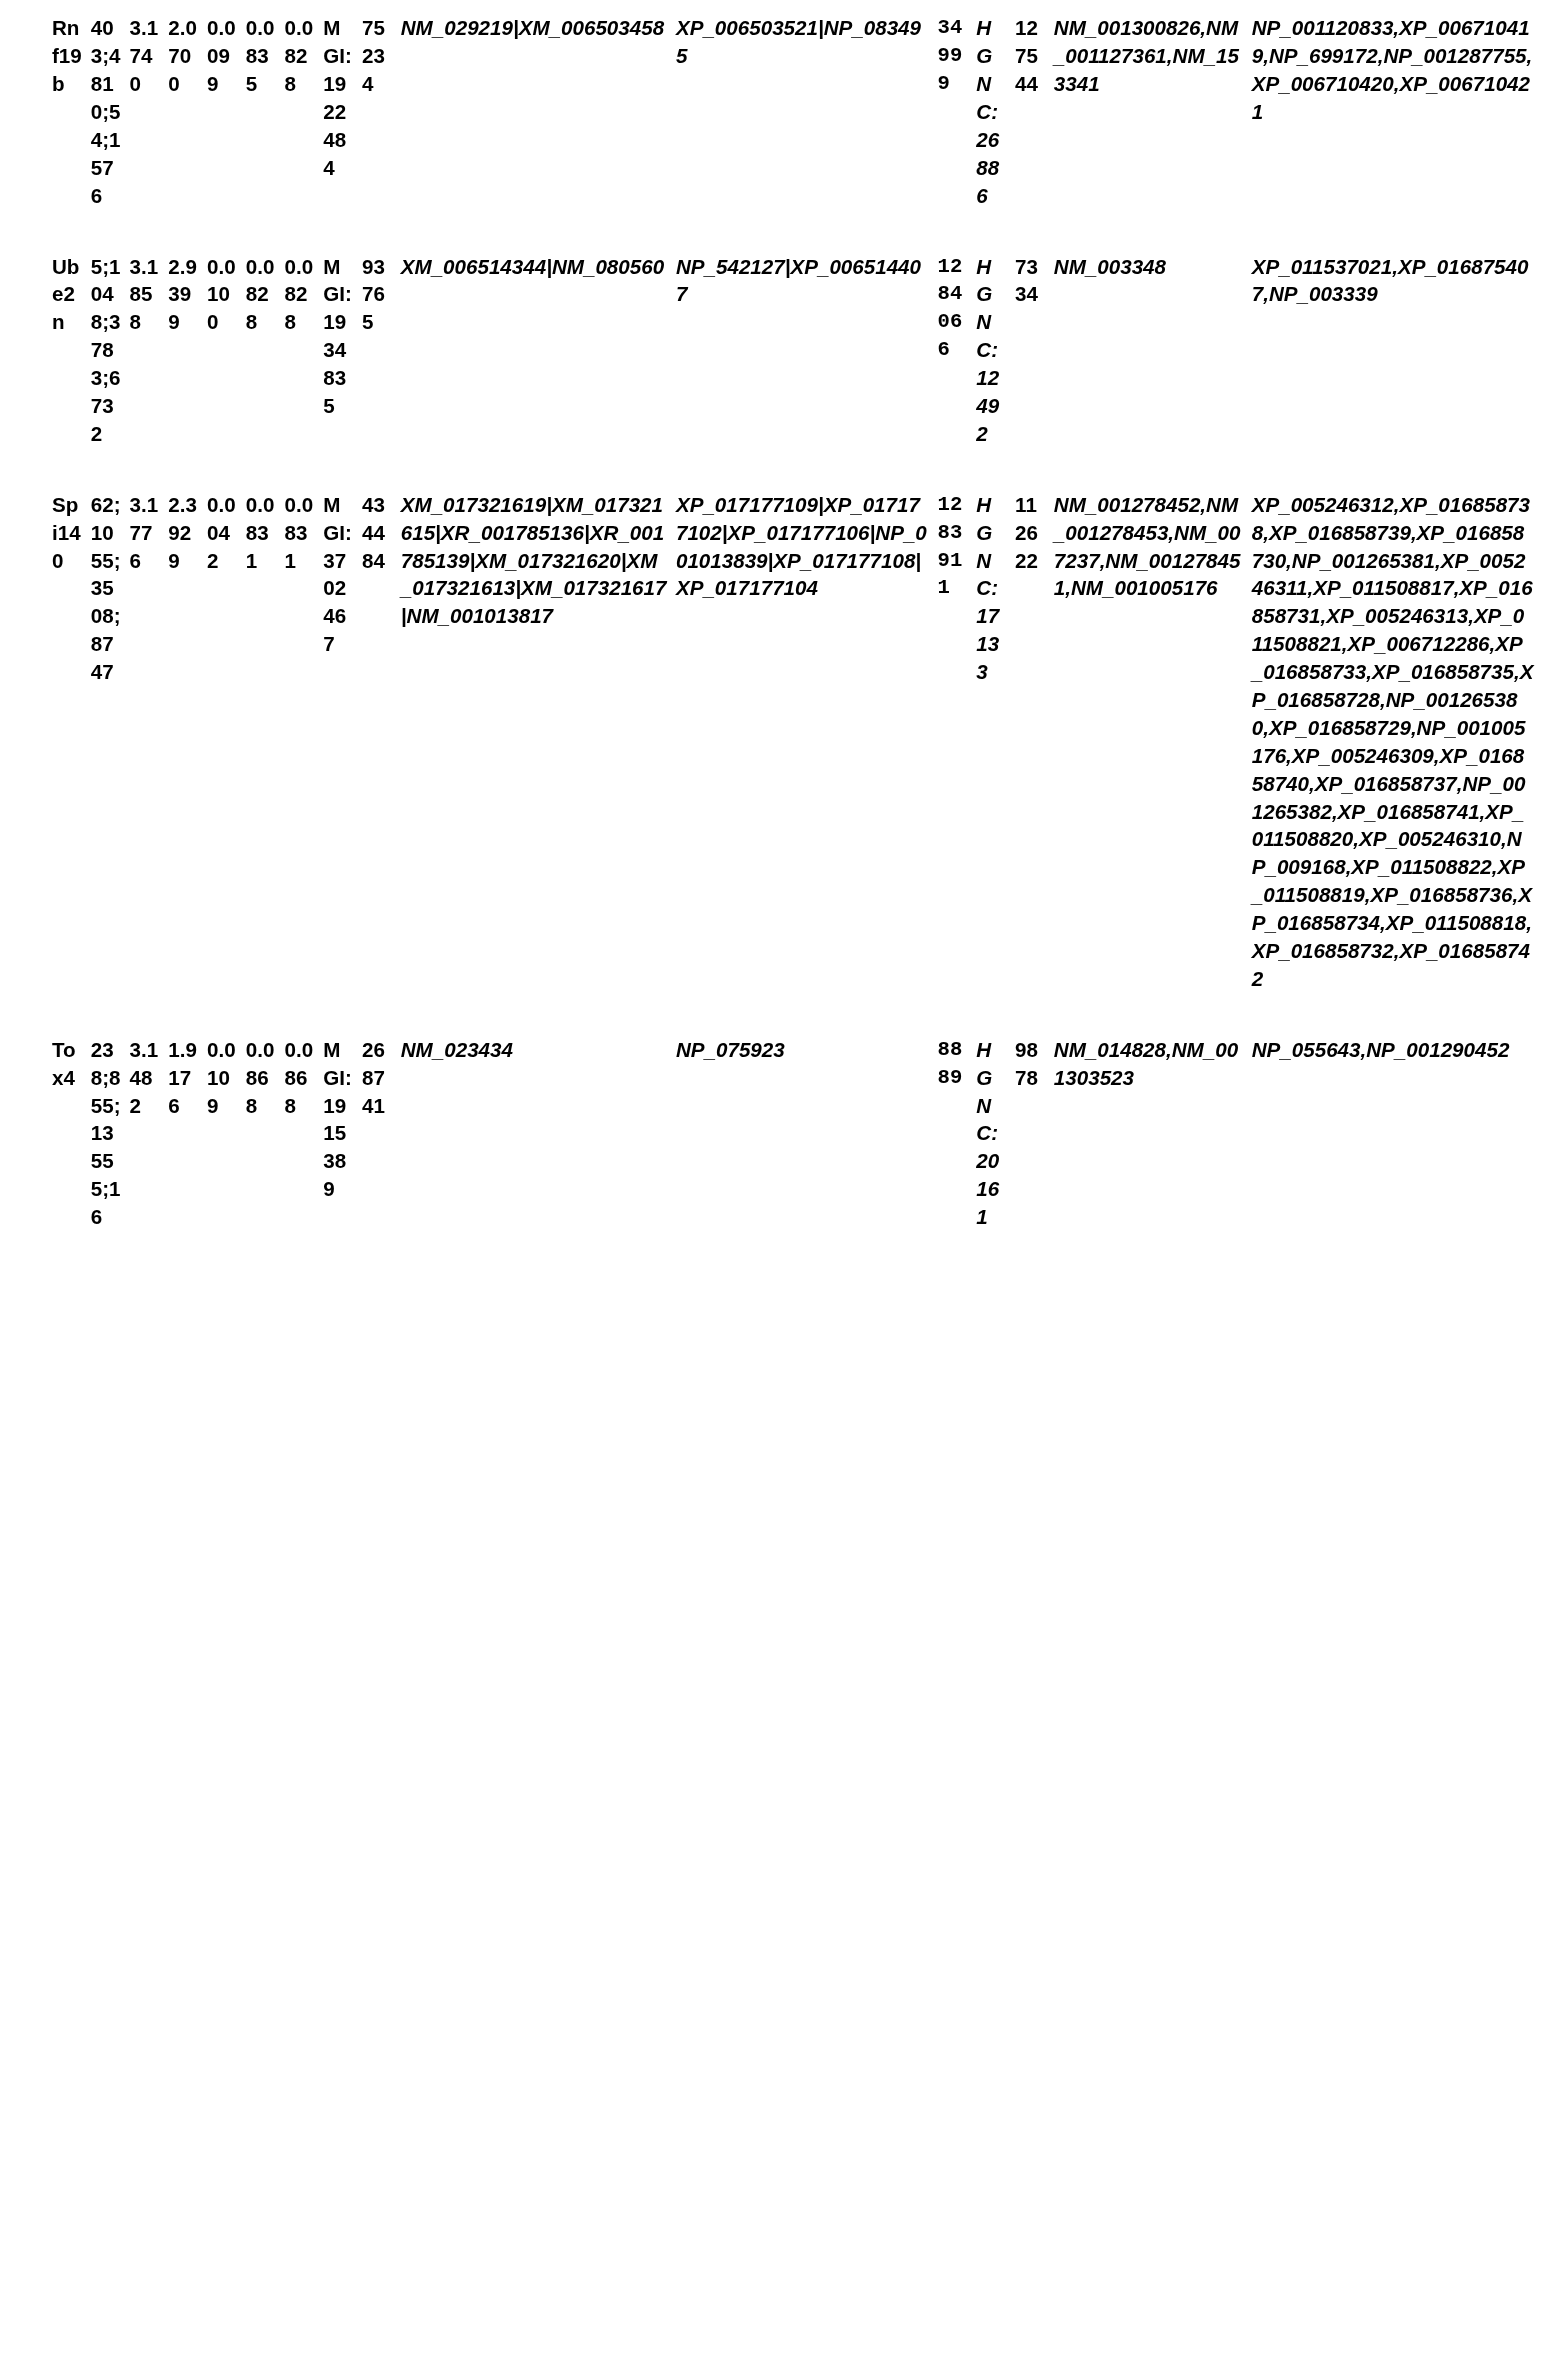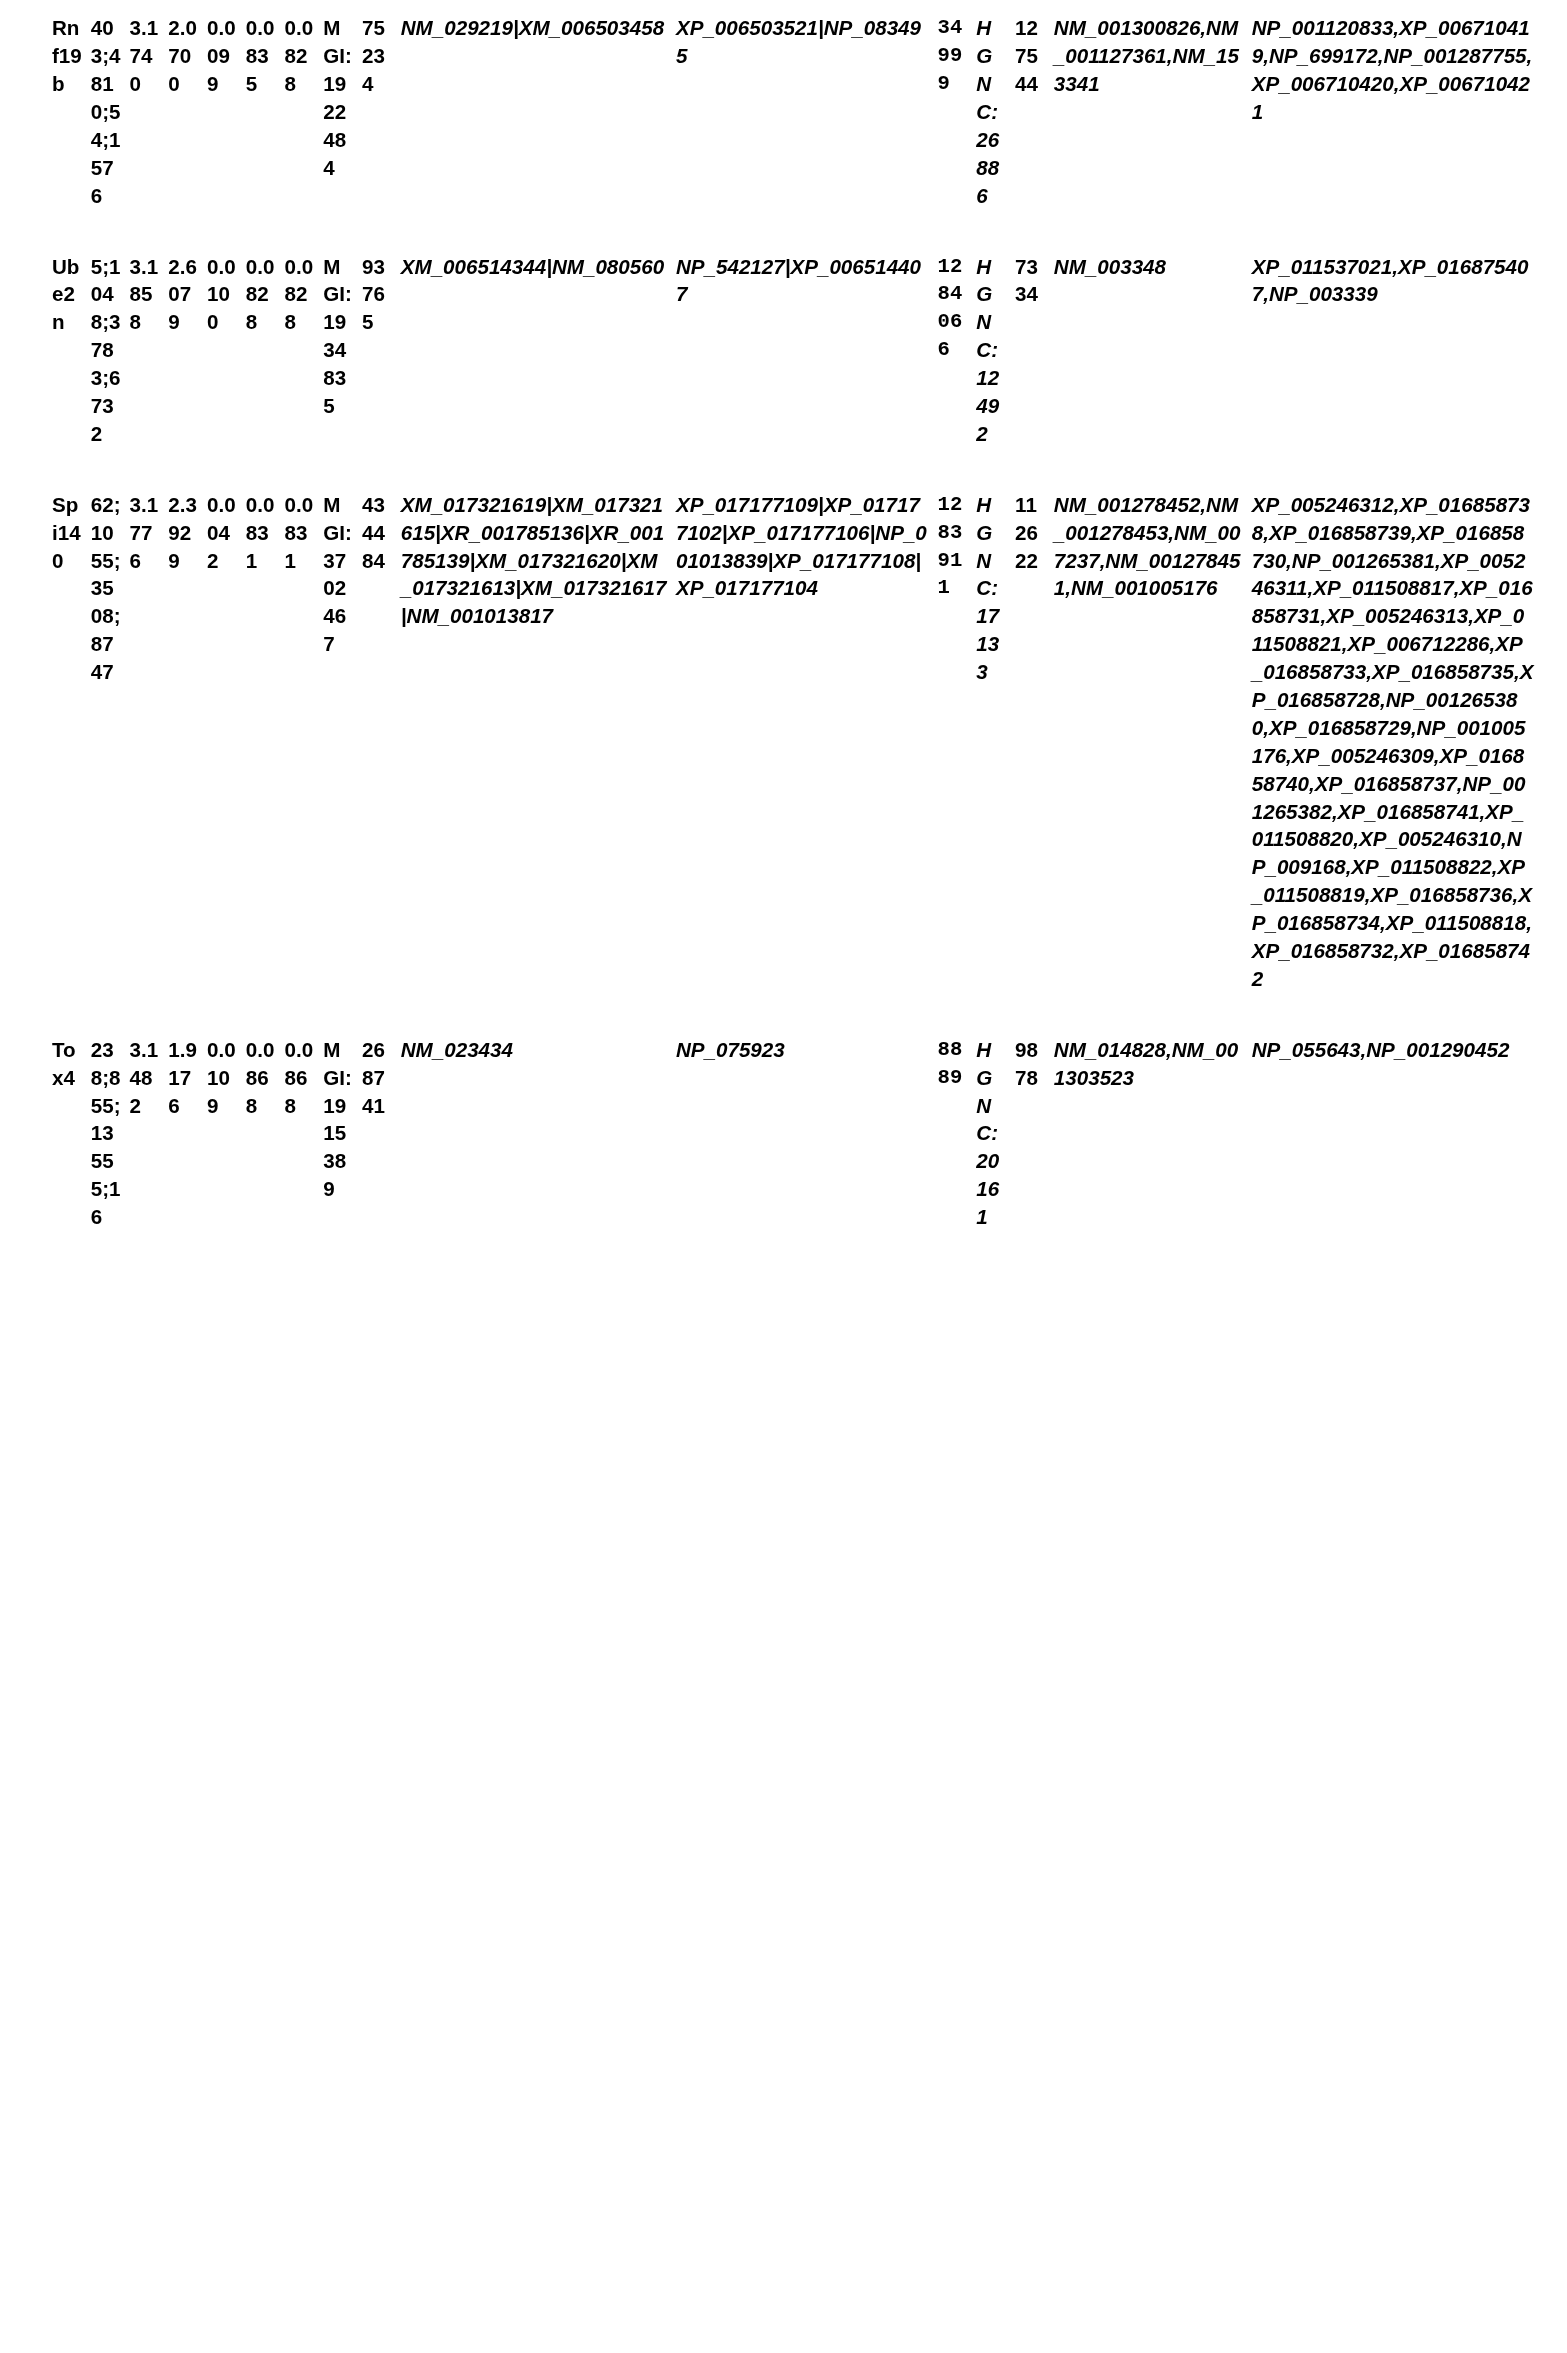--- a/index.html
+++ b/index.html
@@ -95,21 +95,21 @@
         <td class="c-hprot wide">NP_001120833,XP_006710419,NP_699172,NP_001287755,XP_006710420,XP_006710421</td>
       </tr>
       <tr class="gap-row">
         <td colspan="16"></td>
       </tr>
 
       <tr class="data-row">
         <td class="c-sym">Ube2n</td>
         <td class="c-pos">5;1048;3783;6732</td>
         <td class="c-a">3.1858</td>
-        <td class="c-b">2.6079</td>
+        <td class="c-b">2.9399</td>
         <td class="c-c">0.0100</td>
         <td class="c-d">0.0828</td>
         <td class="c-e">0.0828</td>
         <td class="c-mgi">MGI:1934835</td>
         <td class="c-eg">93765</td>
         <td class="c-nuc wide">XM_006514344|NM_080560</td>
         <td class="c-prot wide">NP_542127|XP_006514407</td>
         <td class="c-hid">1284066</td>
         <td class="c-hgnc">HGNC:12492</td>
         <td class="c-heg">7334</td>

